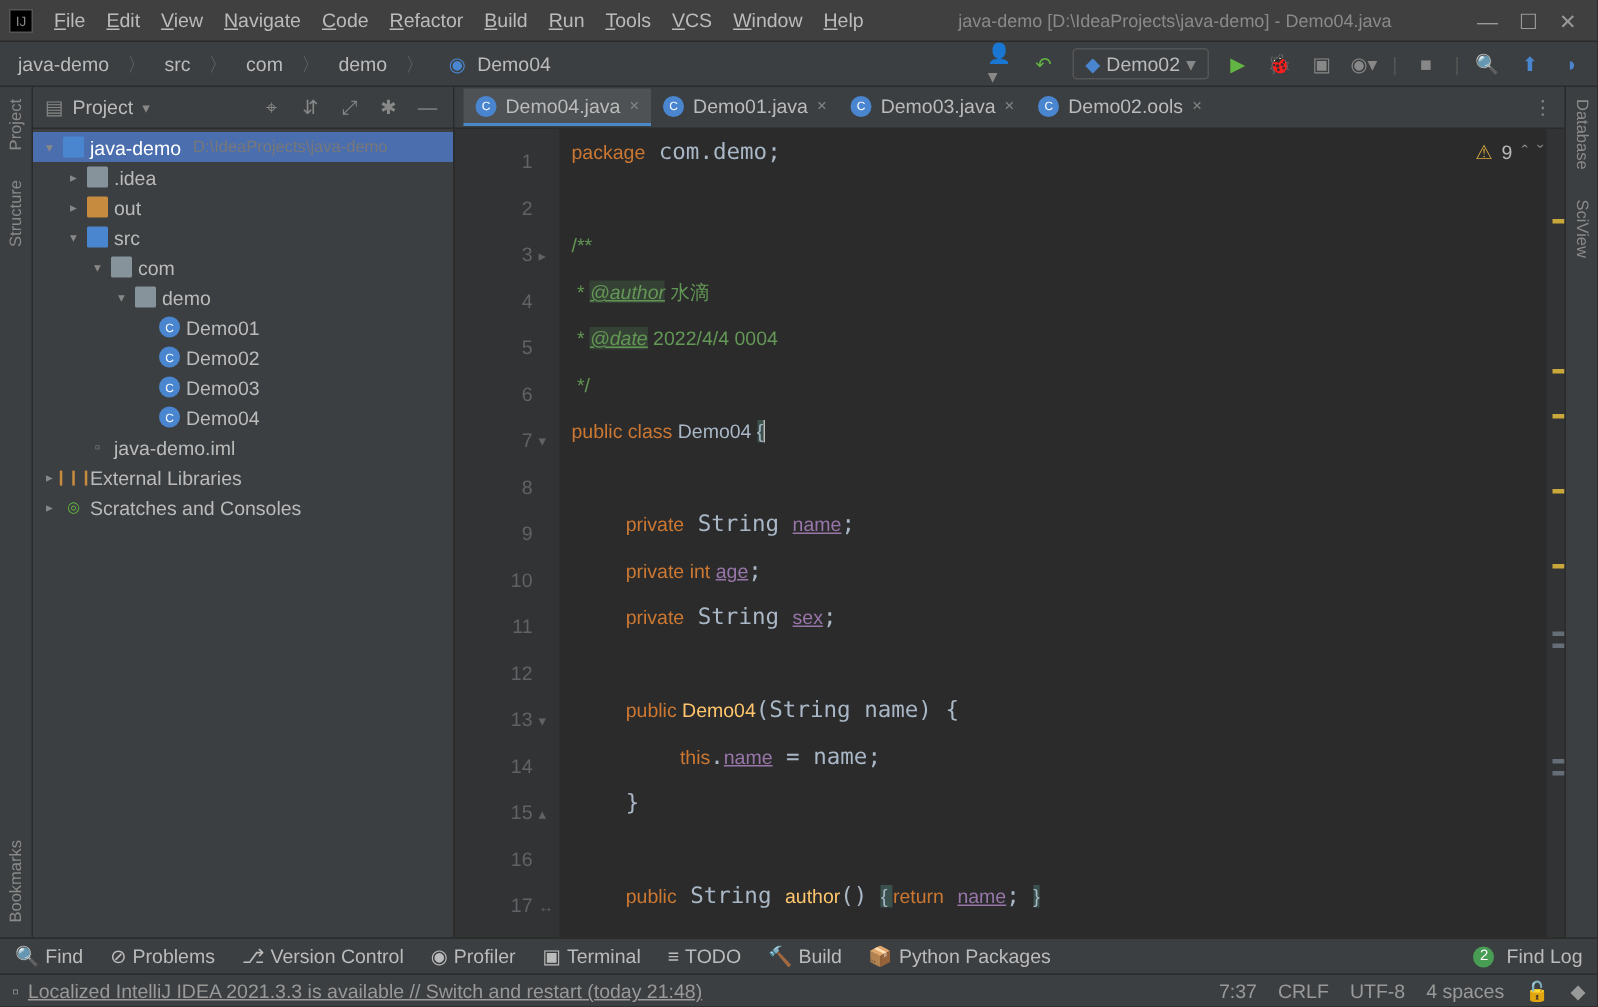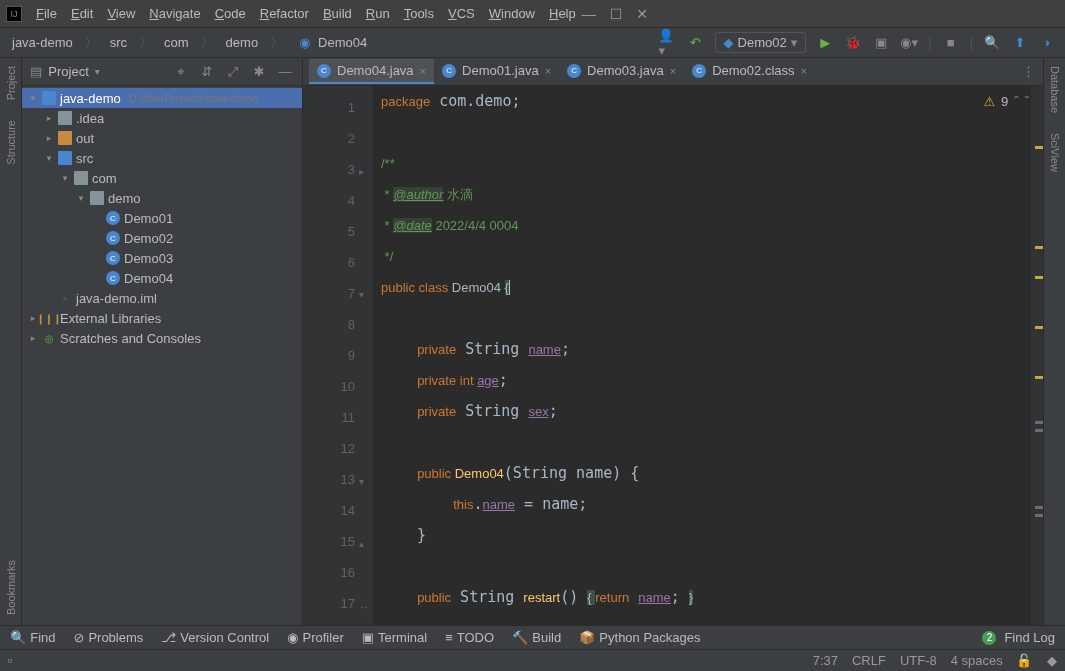--- a/index.html
+++ b/index.html
@@ -78,20 +78,21 @@
       <span><u>N</u>avigate</span>
       <span><u>C</u>ode</span>
       <span><u>R</u>efactor</span>
       <span><u>B</u>uild</span>
       <span><u>R</u>un</span>
       <span><u>T</u>ools</span>
       <span><u>V</u>CS</span>
       <span><u>W</u>indow</span>
       <span><u>H</u>elp</span>
     </div>
+  <div class="tb-title">java-demo [D:\IdeaProjects\java-demo] - Demo04.java</div>
   <div class="tb-ctrls">
     <span>—</span>
     <span>☐</span>
     <span>✕</span>
   </div>
 </div>
 
 <div class="navrow">
   <div class="bc" id="breadcrumb">
       <span>java-demo</span>
@@ -228,21 +229,21 @@
           <span>Demo01.java</span>
           <span class="x">×</span>
         </div>
         <div class="tab">
           <span class="fi java">C</span>
           <span>Demo03.java</span>
           <span class="x">×</span>
         </div>
         <div class="tab">
           <span class="fi java">C</span>
-          <span>Demo02.class</span>
+          <span>Demo02.ools</span>
           <span class="x">×</span>
         </div>
         <span class="tabs-more">⋮</span>
     </div>
     <div class="ed-body">
       <div class="gut" id="gutter">
         <span class="fold" style="top:70px">▸</span>
         <span class="fold" style="top:193px">▾</span>
         <span class="fold" style="top:380px">▾</span>
         <span class="fold" style="top:442px">▴</span>
@@ -275,21 +276,21 @@
 <span class="kw">public</span><span class="kw"> class </span><span class="cls">Demo04 </span><span class="pcur">{</span><span class="caret-l"></span>
 
     <span class="kw">private</span> String <span class="fld">name</span>;
     <span class="kw">private</span><span class="kw"> int </span><span class="fld">age</span>;
     <span class="kw">private</span> String <span class="fld">sex</span>;
 
     <span class="kw">public</span><span style="color:#ffc66d"> Demo04</span>(String name) {
         <span class="kw">this</span>.<span class="fld">name</span> = name;
     }
 
-    <span class="kw">public</span> String <span style="color:#ffc66d">restart</span>() <span class="pcur">{ </span><span class="kw">return</span> <span class="fld">name</span>; <span class="pcur">}</span>
+    <span class="kw">public</span> String <span style="color:#ffc66d">author</span>() <span class="pcur">{ </span><span class="kw">return</span> <span class="fld">name</span>; <span class="pcur">}</span>
 </div>
       <div class="marks">
         <div class="m" style="top:60px;background:#c9a73b"></div>
         <div class="m" style="top:160px;background:#c9a73b"></div>
         <div class="m" style="top:190px;background:#c9a73b"></div>
         <div class="m" style="top:240px;background:#c9a73b"></div>
         <div class="m" style="top:290px;background:#c9a73b"></div>
         <div class="m" style="top:335px;background:#656e76"></div>
         <div class="m" style="top:343px;background:#656e76"></div>
         <div class="m" style="top:420px;background:#656e76"></div>
@@ -320,20 +321,21 @@
   <span class="bt-item">🔨 <span>Build</span></span>
   <span class="bt-item">📦 <span>Python Packages</span></span>
   <span class="bt-item" style="margin-left:auto">
       <span class="badge-g">2</span>
       <span>Find Log</span>
     </span>
 </div>
 
 <div class="status">
   <span style="margin-right:6px">▫</span>
+  <span class="underline">Localized IntelliJ IDEA 2021.3.3 is available // Switch and restart (today 21:48)</span>
   <div class="right">
     <span>7:37</span>
     <span>CRLF</span>
     <span>UTF-8</span>
     <span>4 spaces</span>
     <span>🔓</span>
     <span>◆</span>
   </div>
 </div>
 

